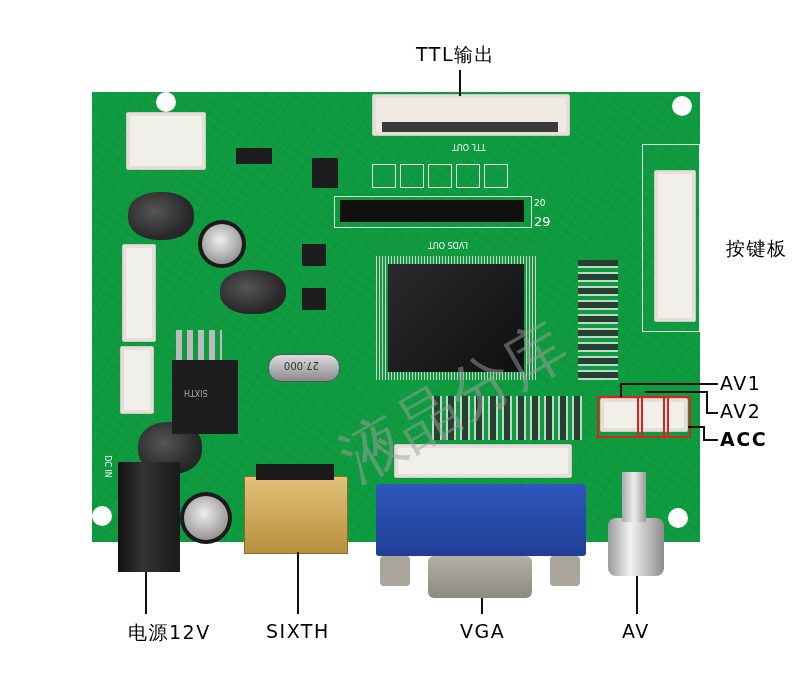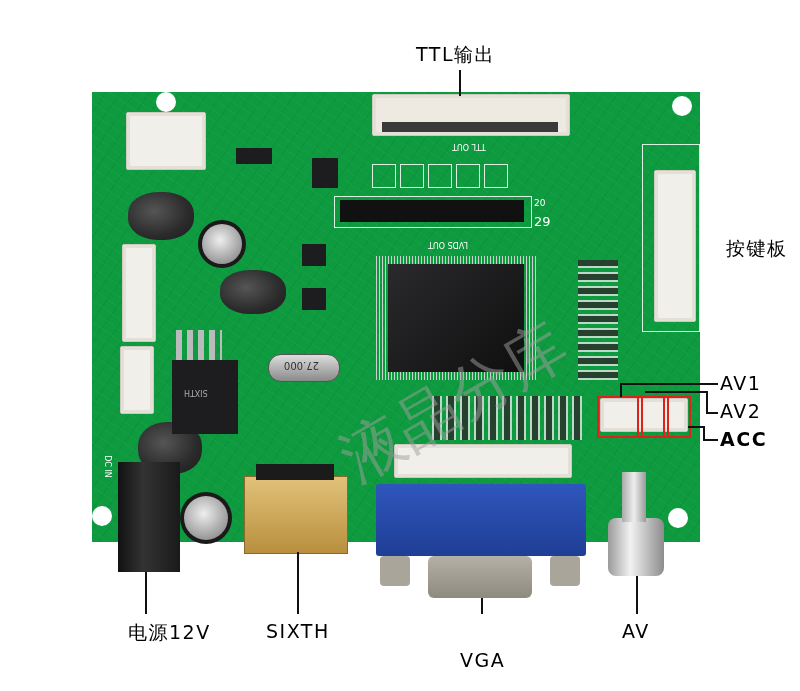--- a/index.html
+++ b/index.html
@@ -131,16 +131,16 @@
 <div class="line" style="left:703px;top:426px;width:1.5px;height:14px;"></div>
 <div class="line" style="left:703px;top:439px;width:15px;height:1.5px;"></div>
 
 <div class="line" style="left:145px;top:572px;width:1.5px;height:42px;"></div>
 <div class="label" style="left:112px;top:620px;margin-left:16px;">电源12V</div>
 
 <div class="line" style="left:297px;top:552px;width:1.5px;height:62px;"></div>
 <div class="label" style="left:266px;top:620px;">SIXTH</div>
 
 <div class="line" style="left:481px;top:598px;width:1.5px;height:16px;"></div>
-<div class="label" style="left:460px;top:620px;margin-top:29px;">VGA</div>
+<div class="label" style="left:460px;top:620px;">VGA</div>
 
 <div class="line" style="left:636px;top:576px;width:1.5px;height:38px;"></div>
 <div class="label" style="left:622px;top:620px;">AV</div>
 
 </body></html>

